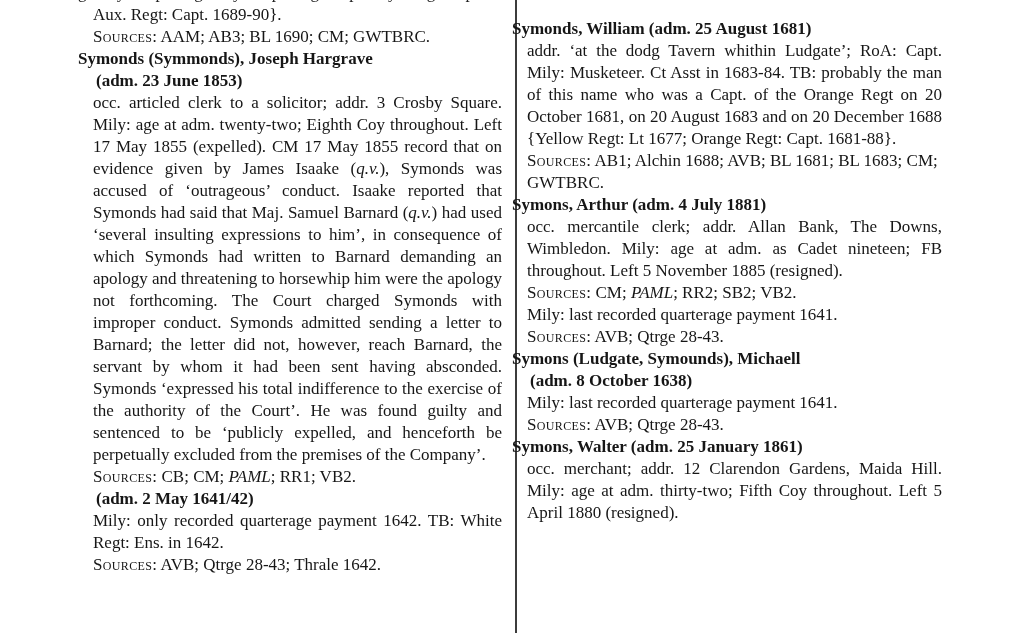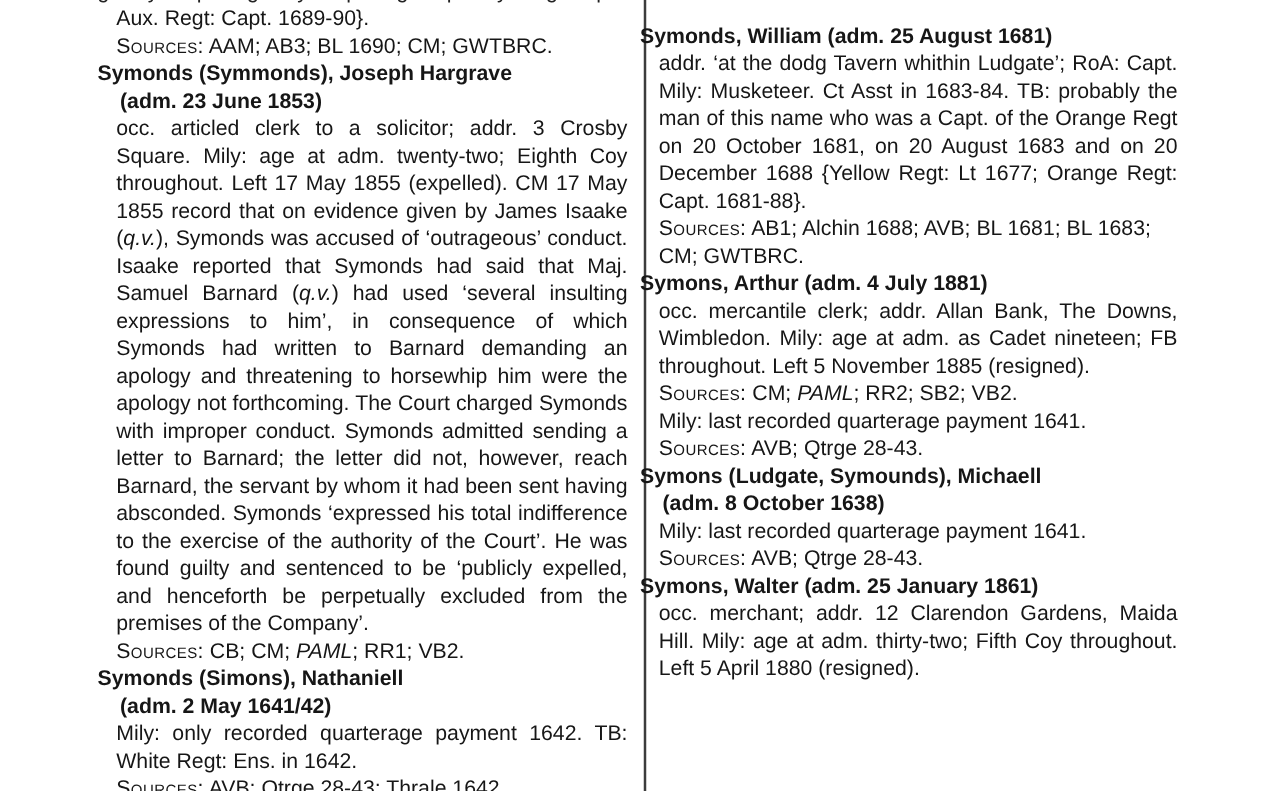--- a/index.html
+++ b/index.html
@@ -4,21 +4,21 @@
 <style>
   html, body { margin: 0; padding: 0; }
   body { background: #ffffff; }
   .page {
     position: relative;
     width: 1021px;
     height: 633px;
     overflow: hidden;
     background: #ffffff;
     color: #161616;
-    font-family: Liberation Sans, sans-serif;
+    font-family: Liberation Serif, serif;
     font-size: 17px;
     line-height: 22px;
   }
   .divider {
     position: absolute;
     top: 0;
     left: 515px;
     width: 2px;
     height: 633px;
     background: #3c3c3c;
@@ -78,21 +78,20 @@
       <h3 class="head">
         <div class="hl1">Symonds (Symmonds), Joseph Hargrave</div>
         <div class="hl2">(adm. 23 June 1853)</div>
       </h3>
       <p class="body"><span>occ. articled clerk to a solicitor; addr. 3 Crosby Square. Mily: age at adm. twenty-two; Eighth Coy throughout. Left 17 May 1855 (expelled). CM 17 May 1855 record that on evidence given by James Isaake (</span><span class="i">q.v.</span><span>), Symonds was accused of ‘outrageous’ conduct. Isaake reported that Symonds had said that Maj. Samuel Barnard (</span><span class="i">q.v.</span><span>) had used ‘several insulting expressions to him’, in consequence of which Symonds had written to Barnard demanding an apology and threatening to horsewhip him were the apology not forthcoming. The Court charged Symonds with improper conduct. Symonds admitted sending a letter to Barnard; the letter did not, however, reach Barnard, the servant by whom it had been sent having absconded. Symonds ‘expressed his total indifference to the exercise of the authority of the Court’. He was found guilty and sentenced to be ‘publicly expelled, and henceforth be perpetually excluded from the premises of the Company’.</span></p>
       <p class="src"><span class="sc">Sources:</span><span> CB; CM; </span><span class="i">PAML</span><span>; RR1; VB2.</span></p>
     </article>
 
     <article class="entry">
       <h3 class="head">
-        <div class="hl1">Symonds (Simons), Nathaniell</div>
         <div class="hl2">(adm. 2 May 1641/42)</div>
       </h3>
       <p class="body"><span>Mily: only recorded quarterage payment 1642. TB: White Regt: Ens. in 1642.</span></p>
       <p class="src"><span class="sc">Sources:</span><span> AVB; Qtrge 28-43; Thrale 1642.</span></p>
     </article>
 
   </div>
 
   <div class="divider" style="background: rgb(60, 60, 60);"></div>
 

